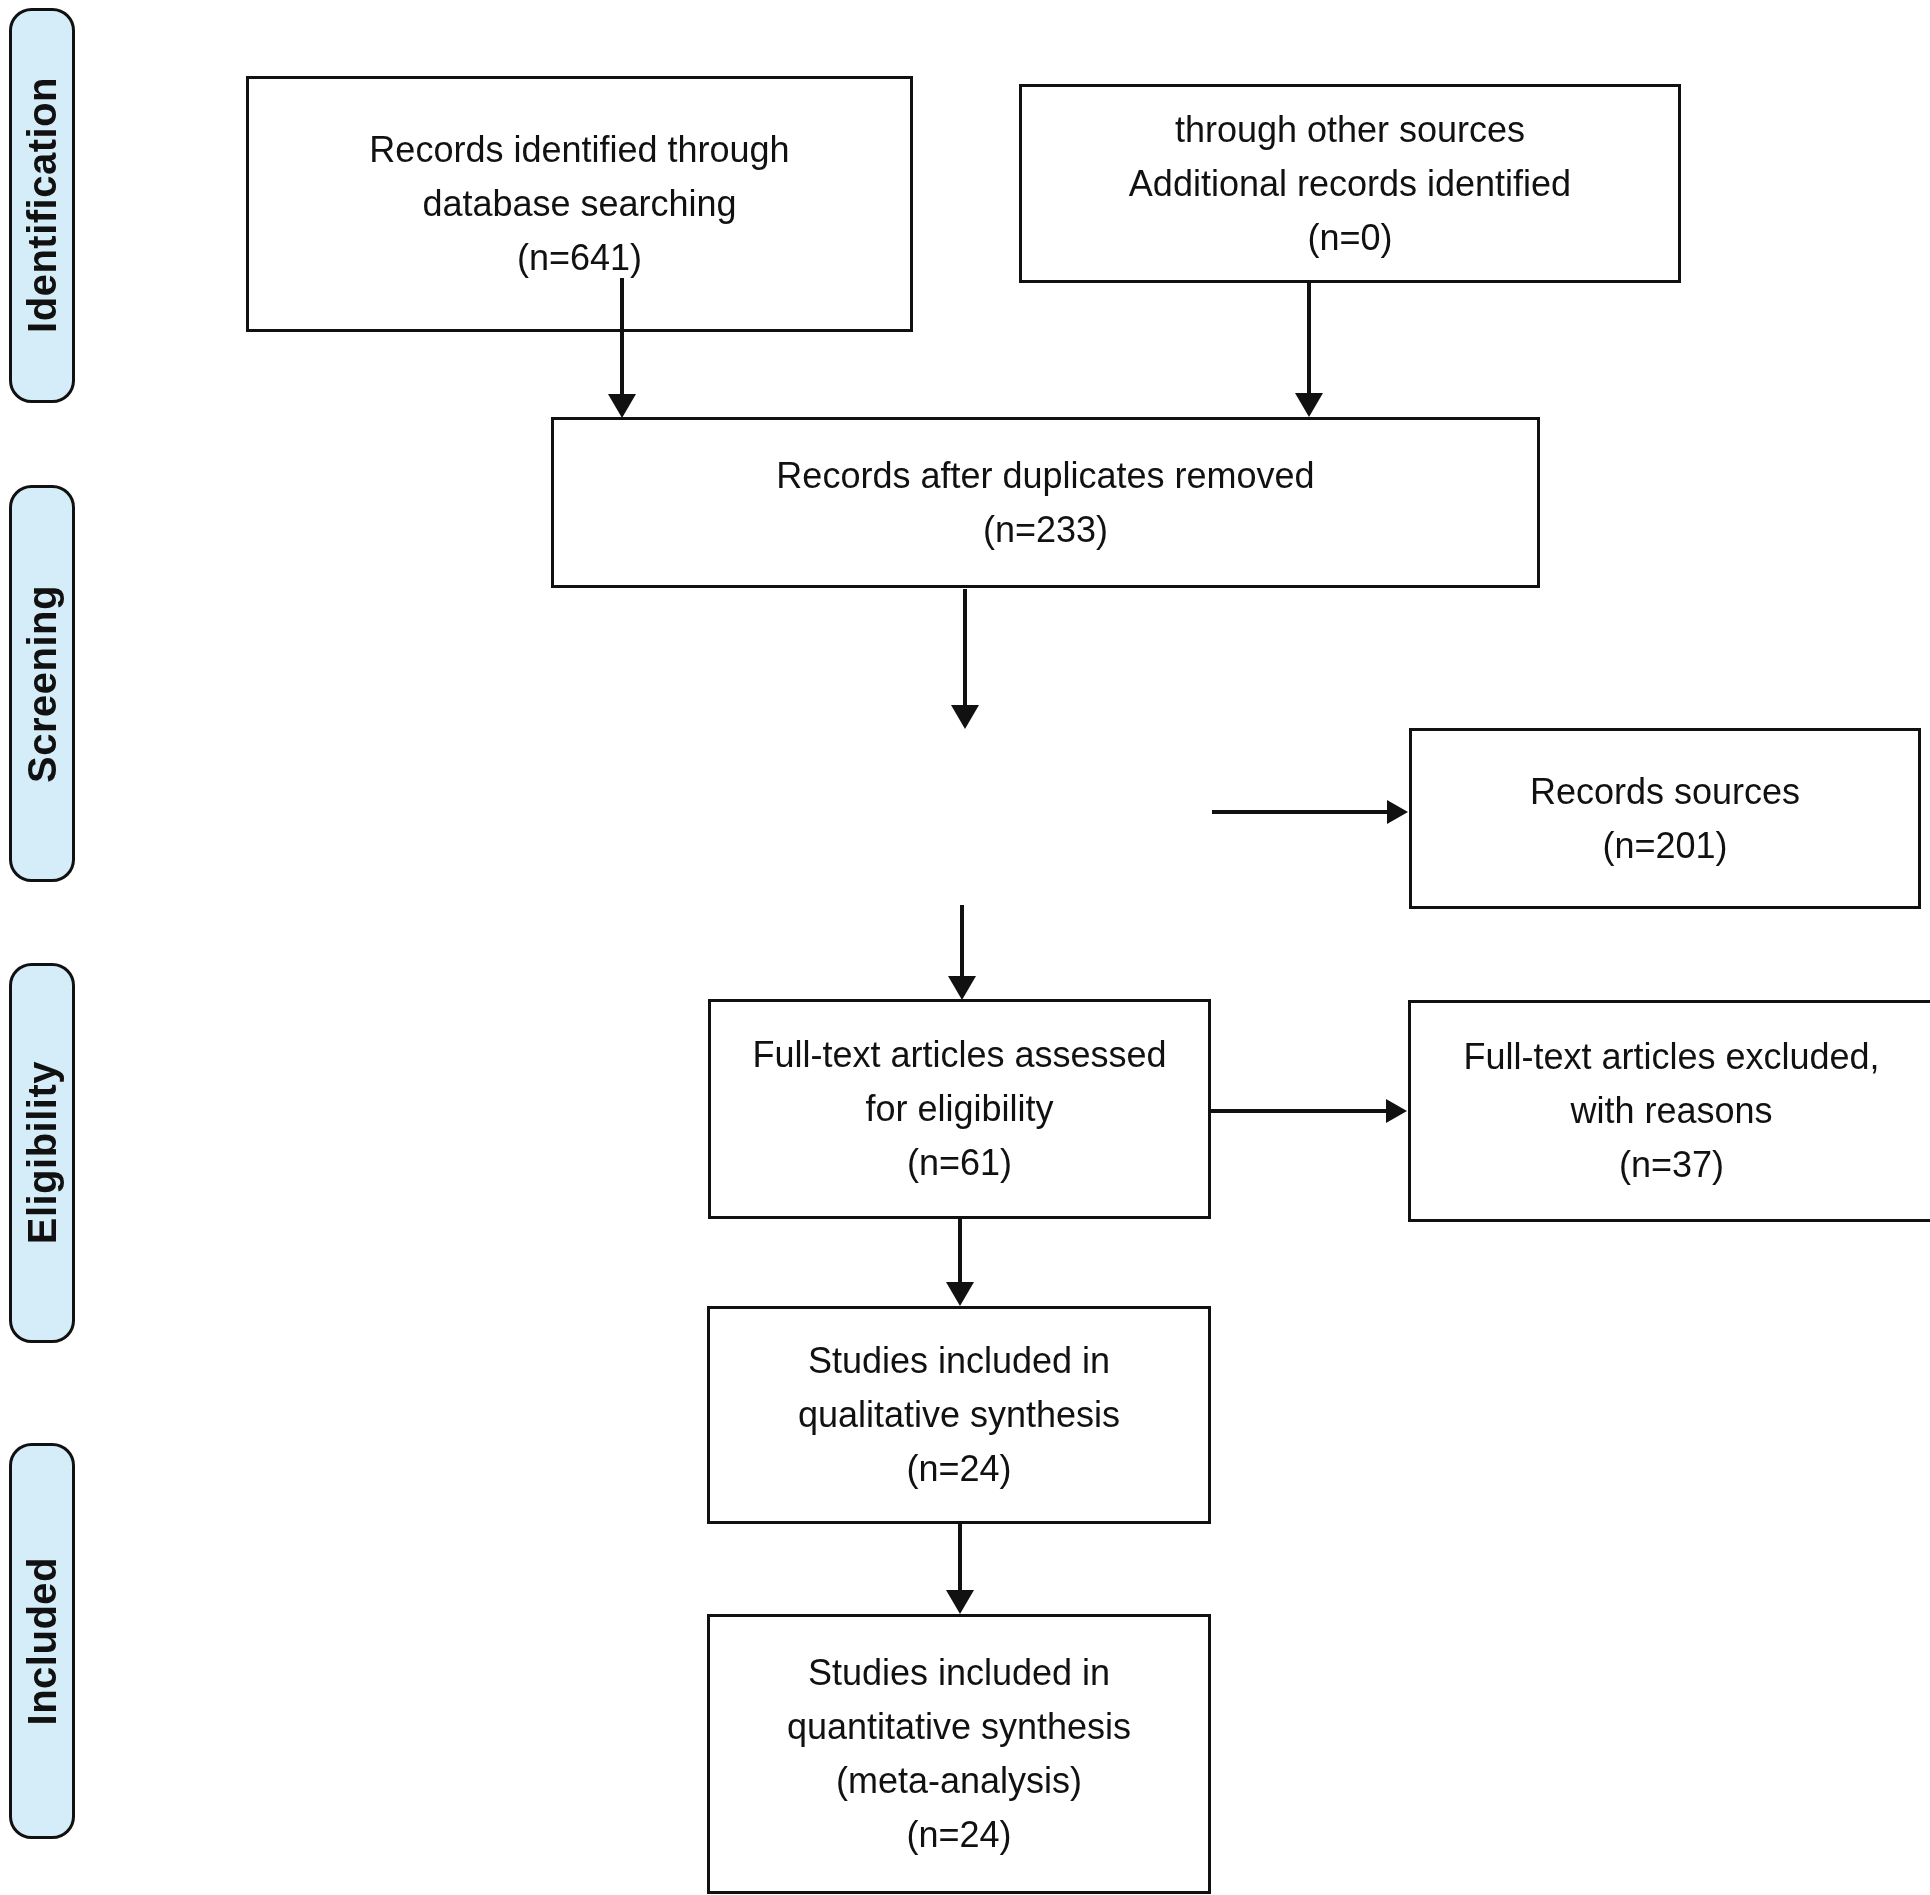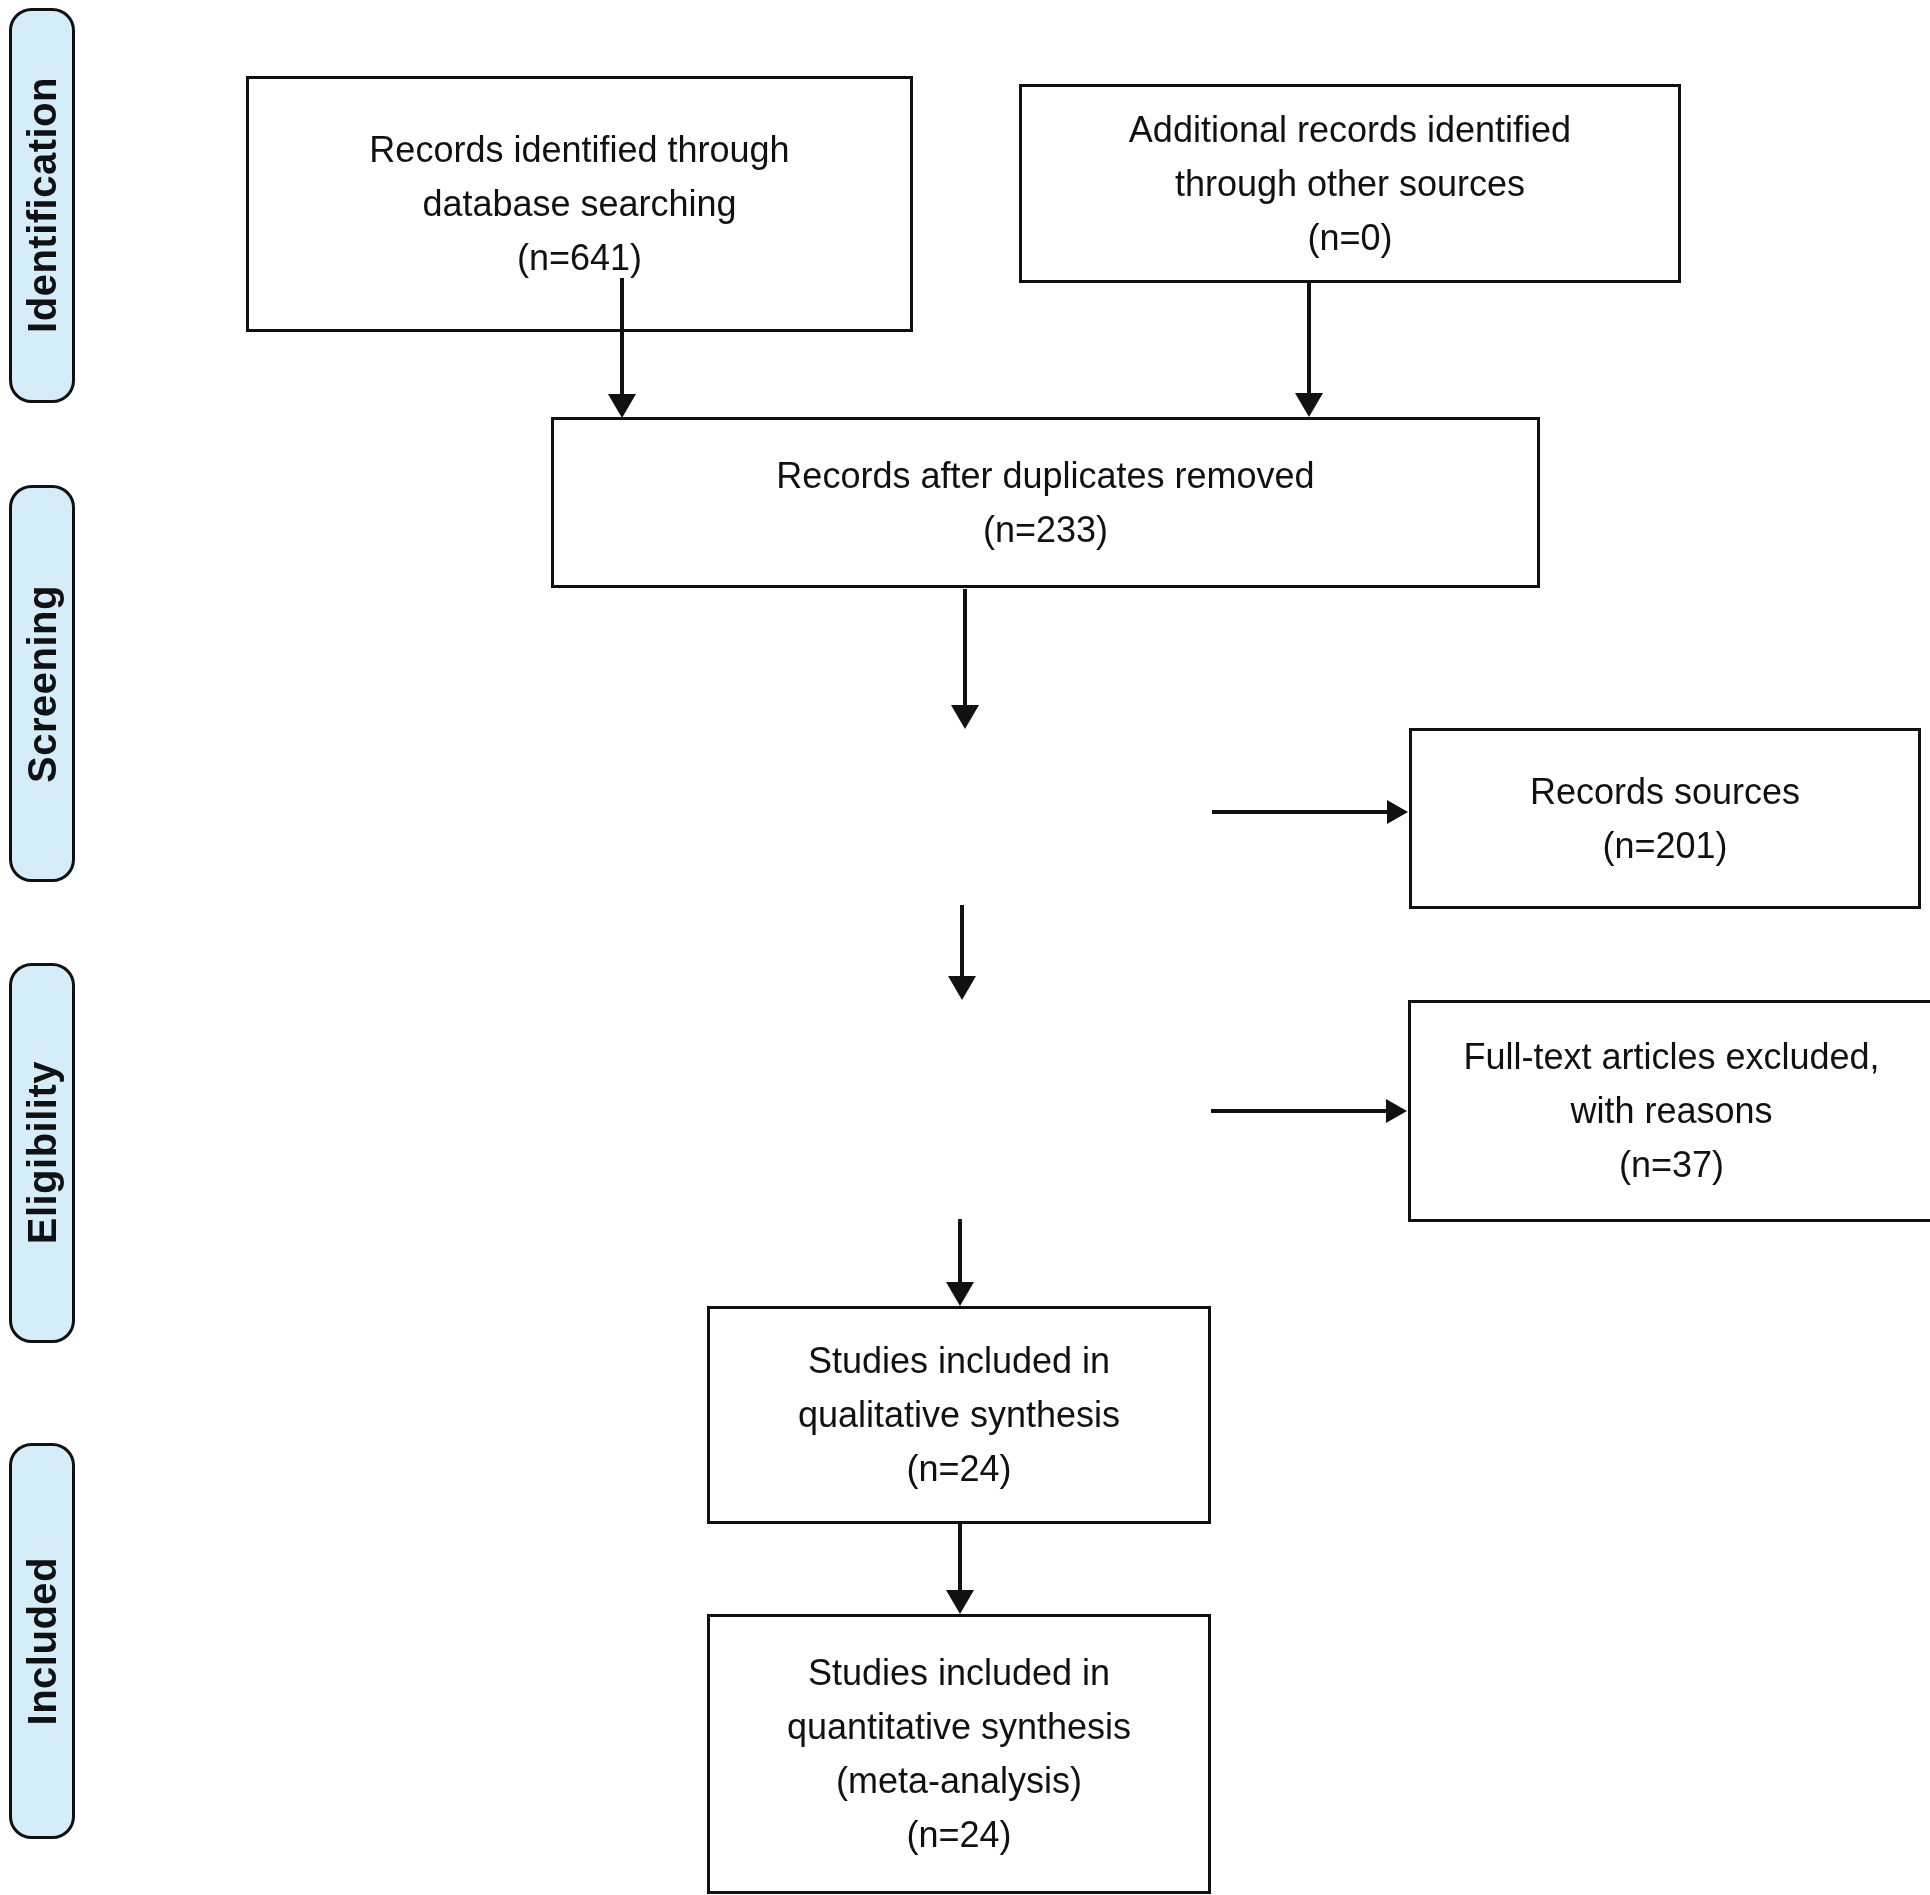--- a/index.html
+++ b/index.html
@@ -136,36 +136,41 @@
     <span class="stage-label">Included</span>
   </div>
 
   <div class="flow-box" id="box-records-identified">
     <div class="line">Records identified through</div>
     <div class="line">database searching</div>
     <div class="line">(n=641)</div>
   </div>
 
   <div class="flow-box" id="box-additional-records">
+    <div class="line">through other sources</div>
     <div class="line">Additional records identified</div>
-    <div class="line">through other sources</div>
     <div class="line">(n=0)</div>
   </div>
 
   <div class="flow-box" id="box-duplicates-removed">
     <div class="line">Records after duplicates removed</div>
     <div class="line">(n=233)</div>
   </div>
 
 
   <div class="flow-box" id="box-records-excluded">
     <div class="line">Records sources</div>
     <div class="line">(n=201)</div>
   </div>
 
+  <div class="flow-box" id="box-fulltext-assessed">
+    <div class="line">Full-text articles assessed</div>
+    <div class="line">for eligibility</div>
+    <div class="line">(n=61)</div>
+  </div>
 
   <div class="flow-box" id="box-fulltext-excluded">
     <div class="line">Full-text articles excluded,</div>
     <div class="line">with reasons</div>
     <div class="line">(n=37)</div>
   </div>
 
   <div class="flow-box" id="box-qualitative">
     <div class="line">Studies included in</div>
     <div class="line">qualitative synthesis</div>

